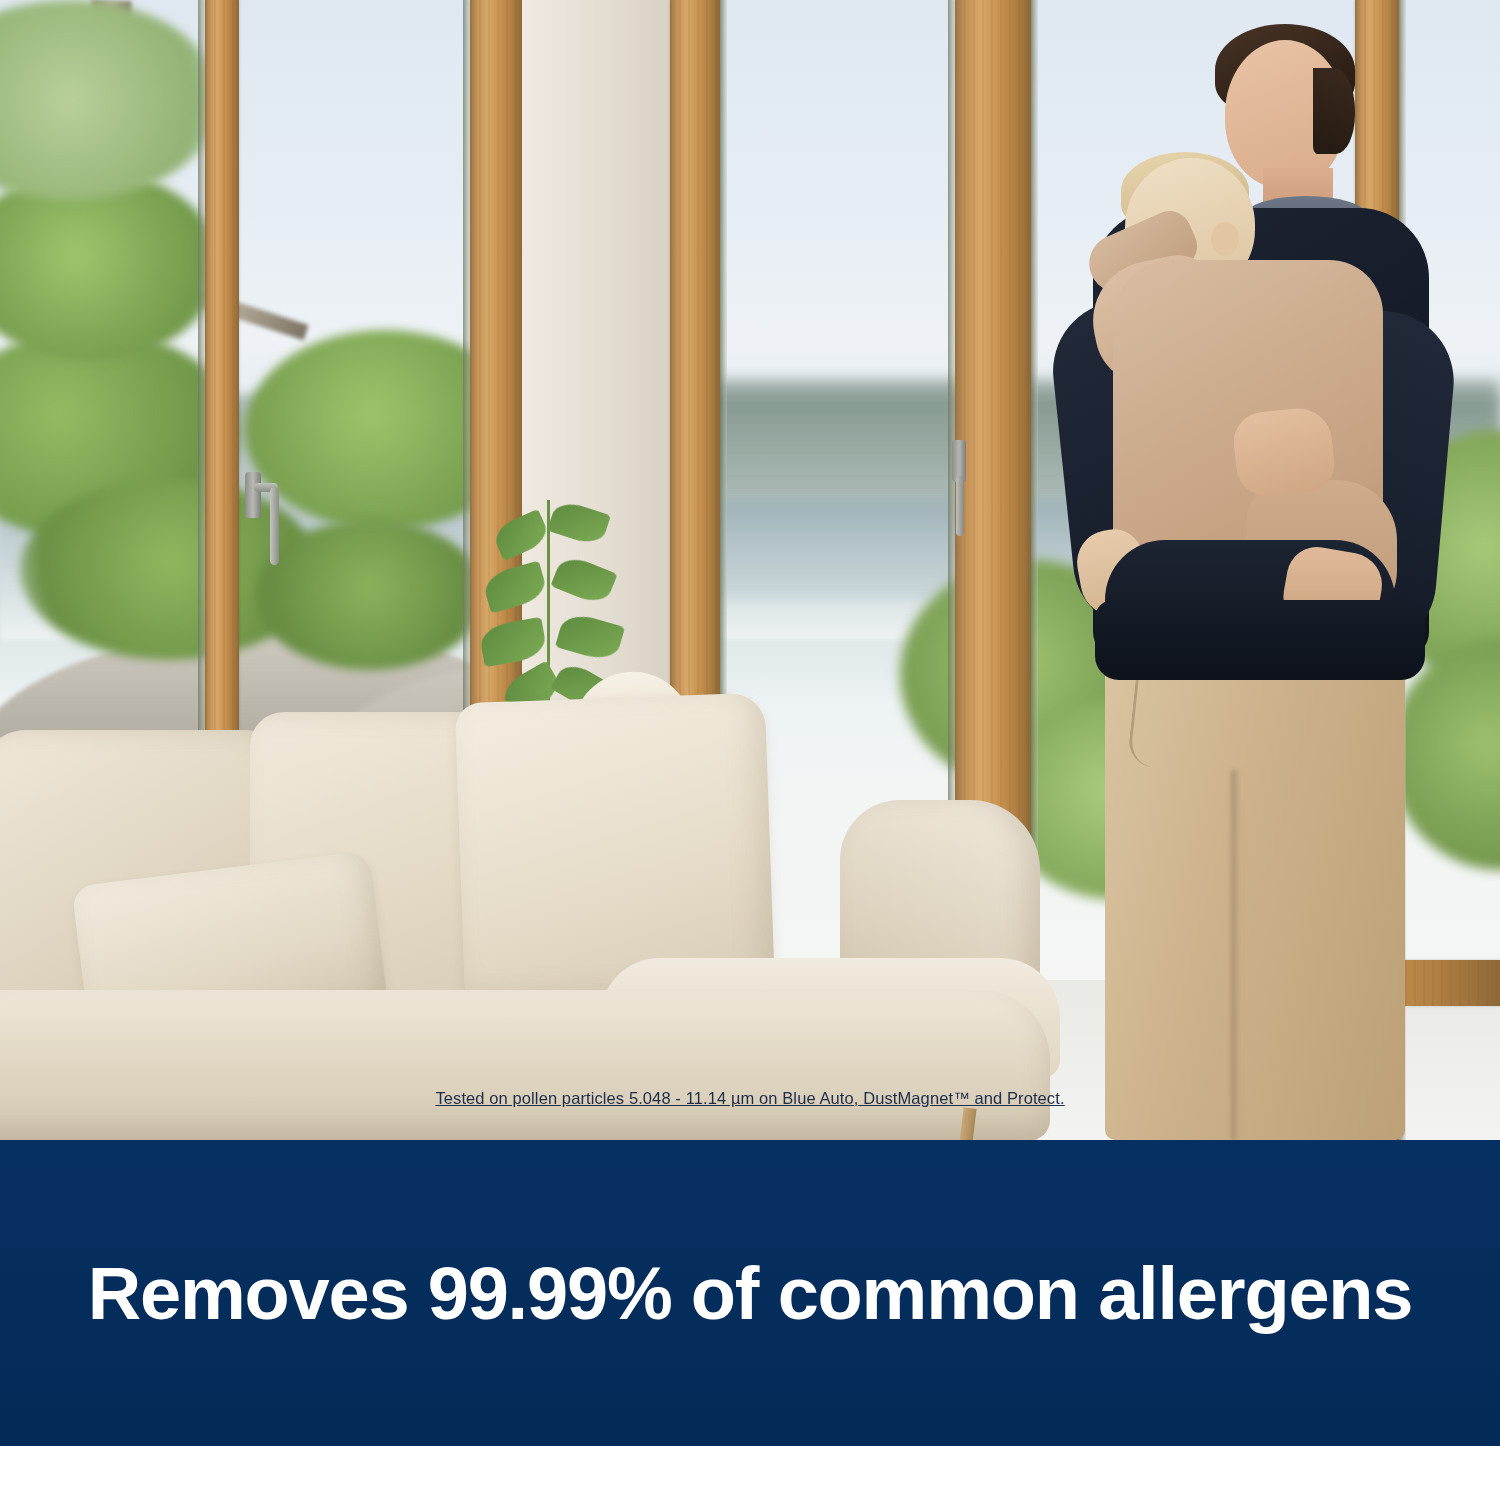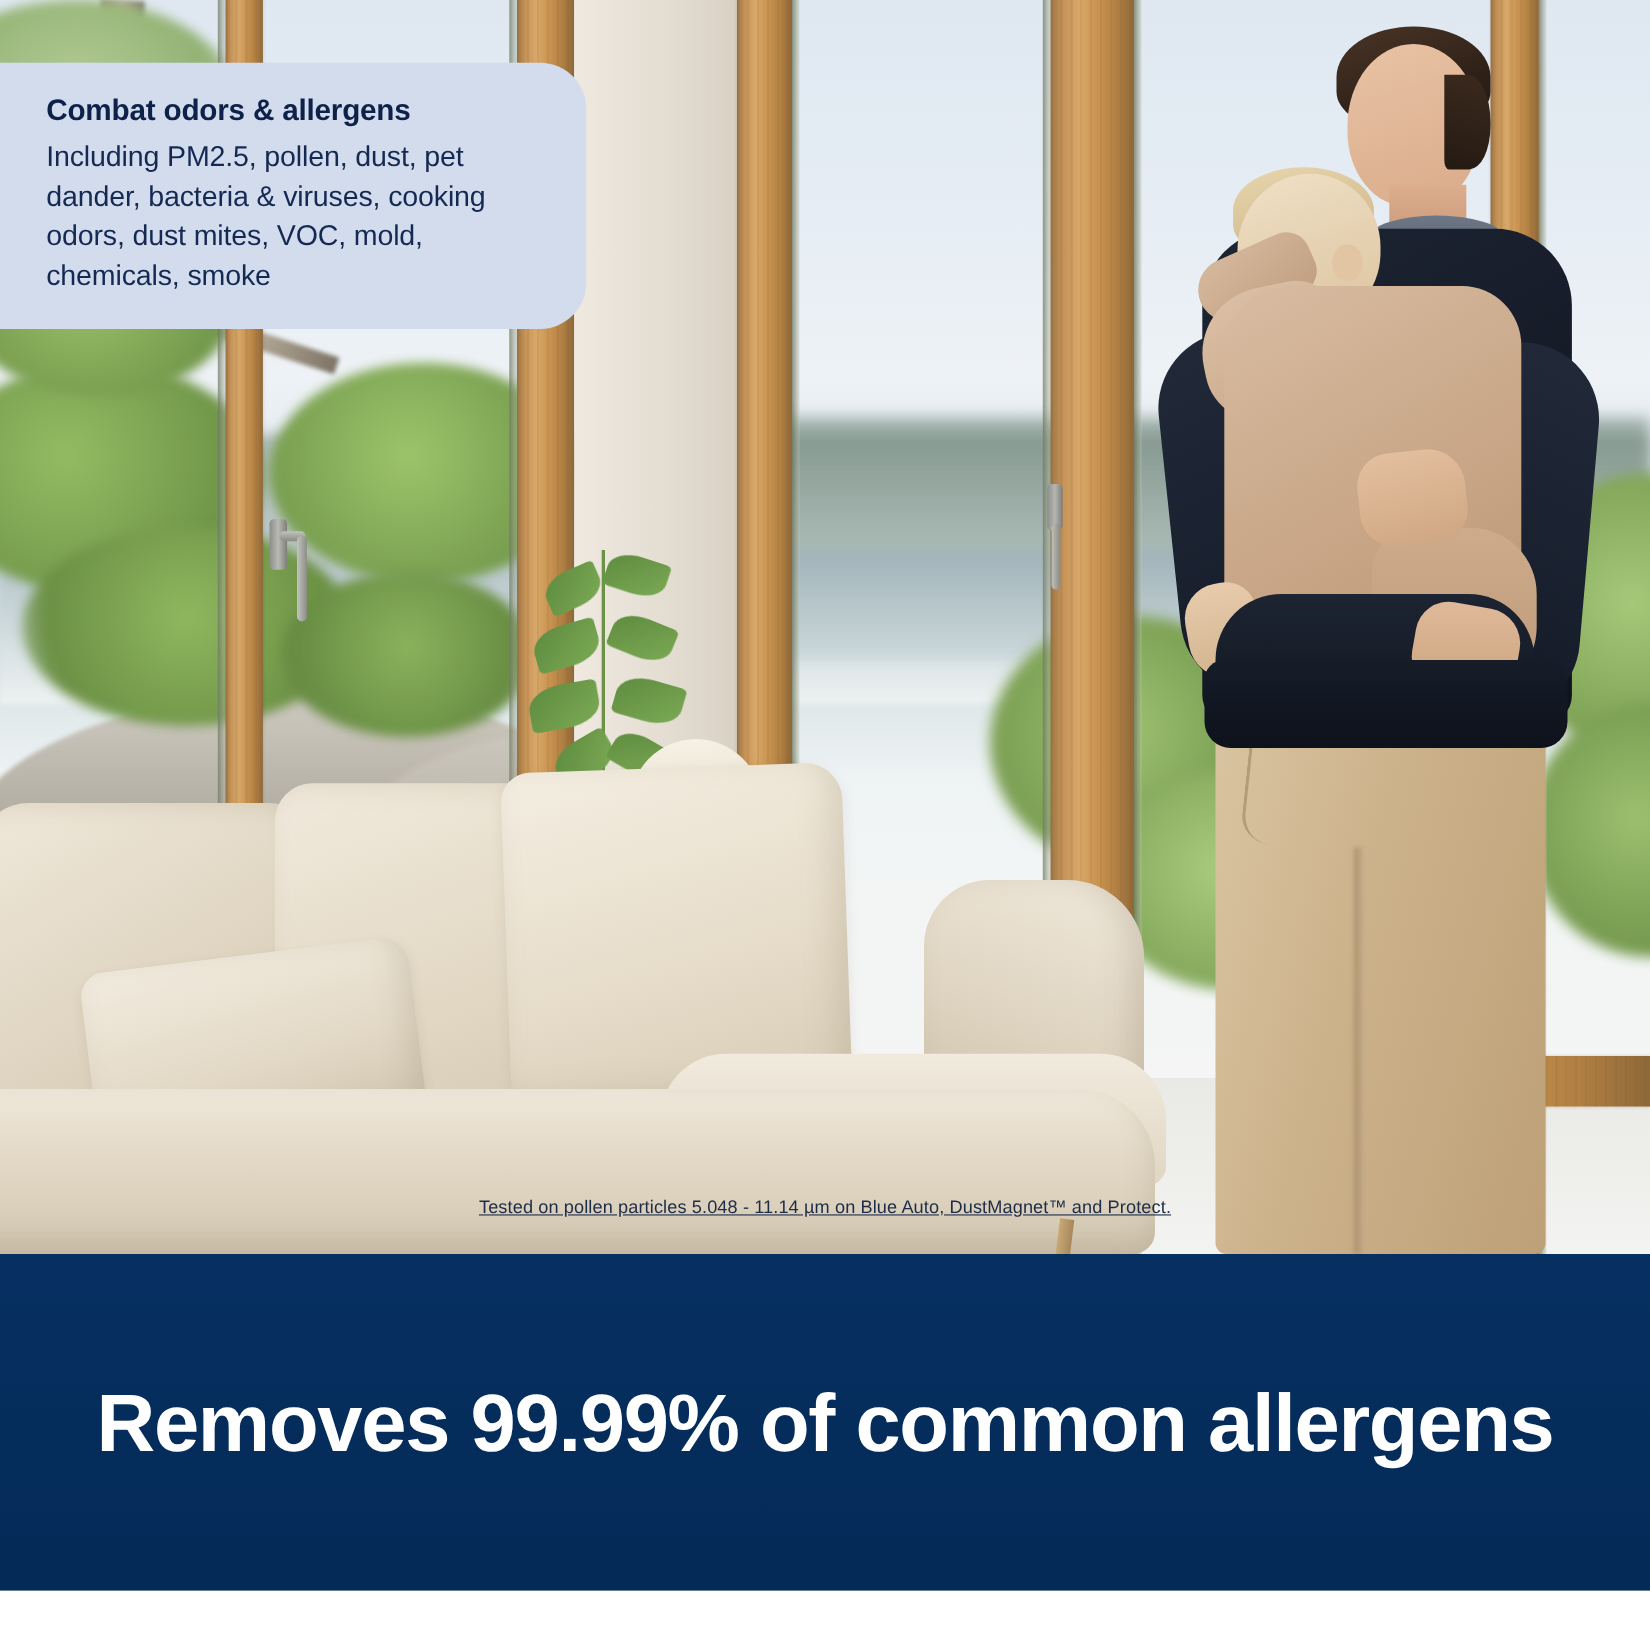--- a/index.html
+++ b/index.html
@@ -495,24 +495,20 @@
       <div class="baby-body"></div>
       <div class="baby-leg"></div>
       <div class="baby-foot"></div>
       <div class="baby-foot2"></div>
       <div class="arm-fore"></div>
       <div class="hand"></div>
       <div class="hand2"></div>
       <div class="sweater-hem"></div>
     </div>
 
-    <div class="callout">
-      <div class="callout-title">Combat odors &amp; allergens</div>
-      <div class="callout-body">Including PM2.5, pollen, dust, pet dander, bacteria &amp; viruses, cooking odors, dust mites, VOC, mold, chemicals, smoke</div>
-    </div>
 
     <div class="disclaimer">Tested on pollen particles 5.048 - 11.14 µm on Blue Auto, DustMagnet™ and Protect.</div>
 
   </div>
 
   <div class="banner">
     <div class="banner-headline">Removes 99.99% of common allergens</div>
   </div>
 
 </div>

